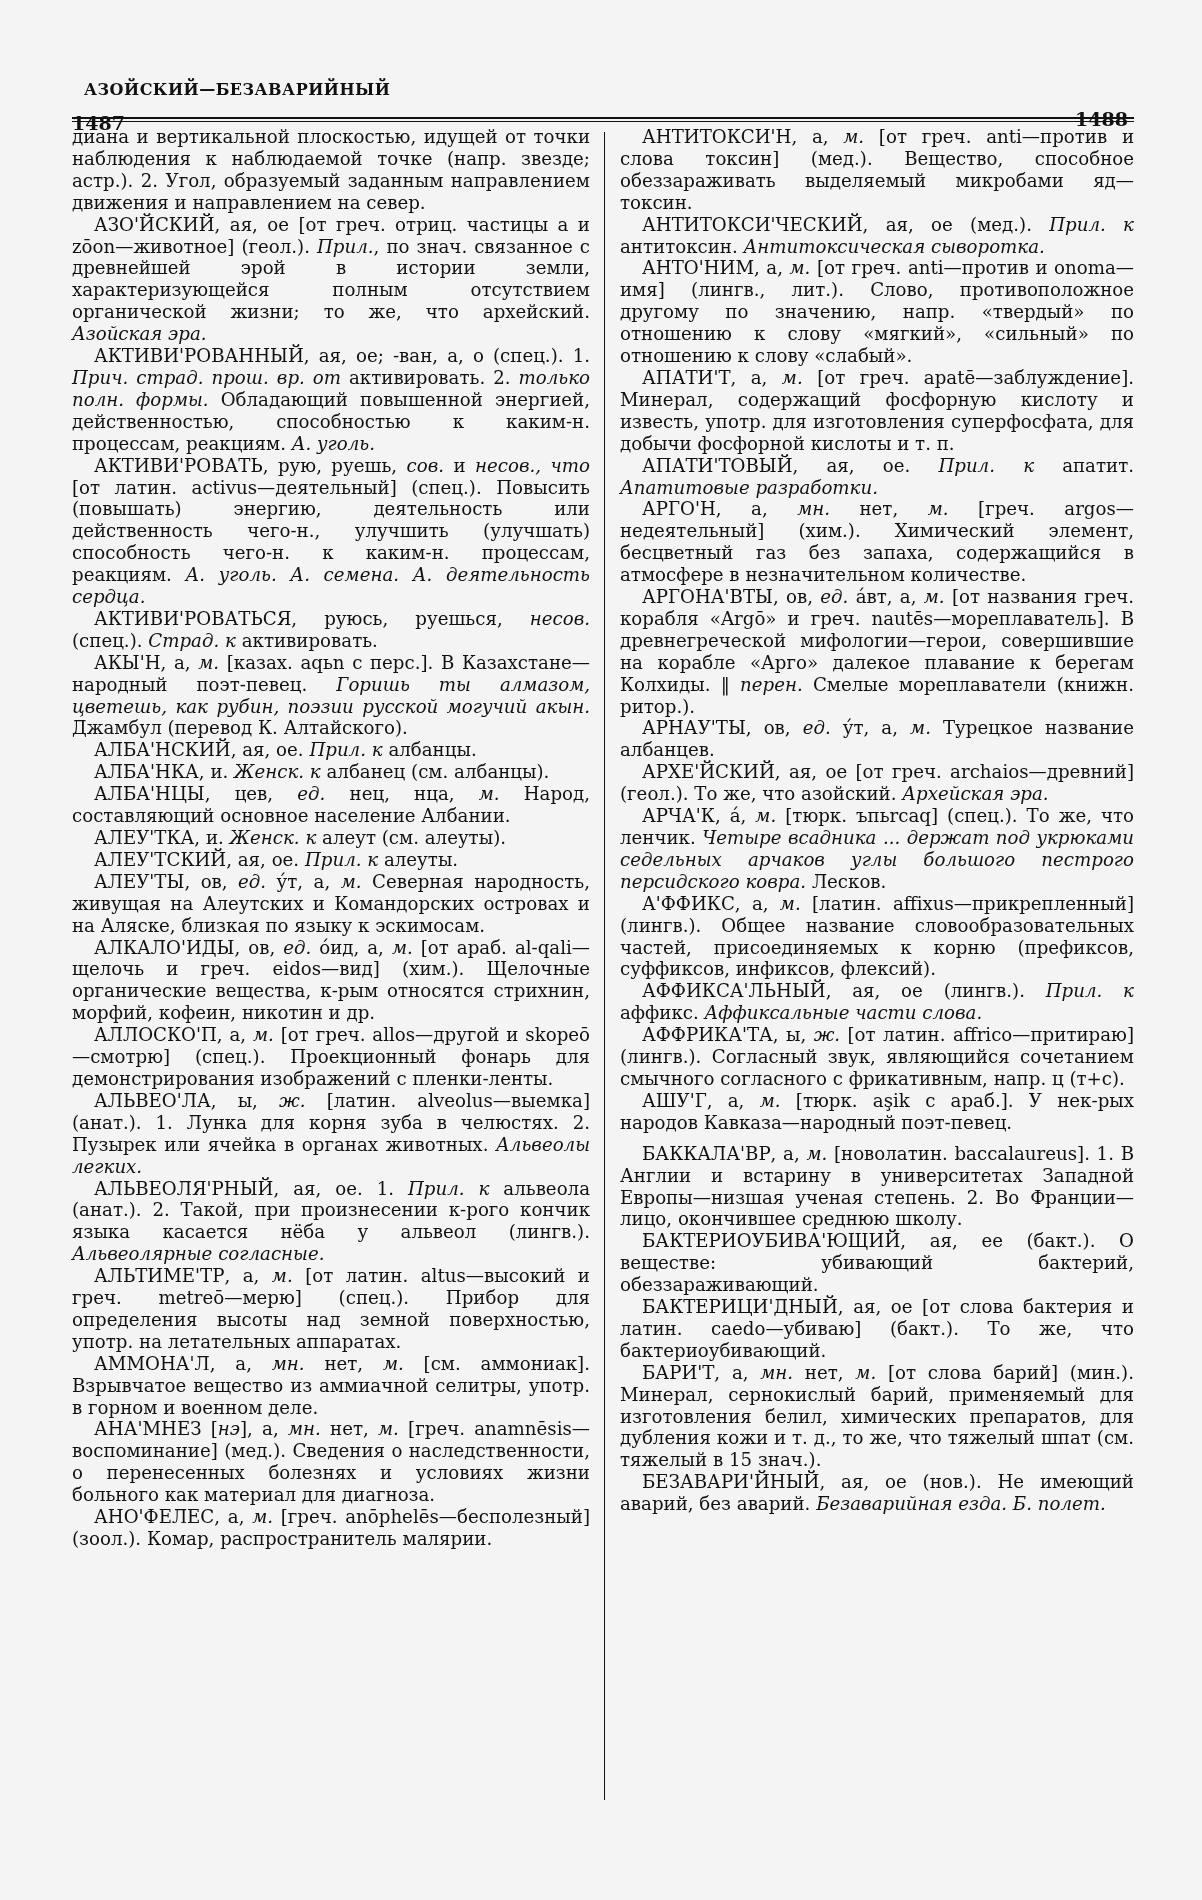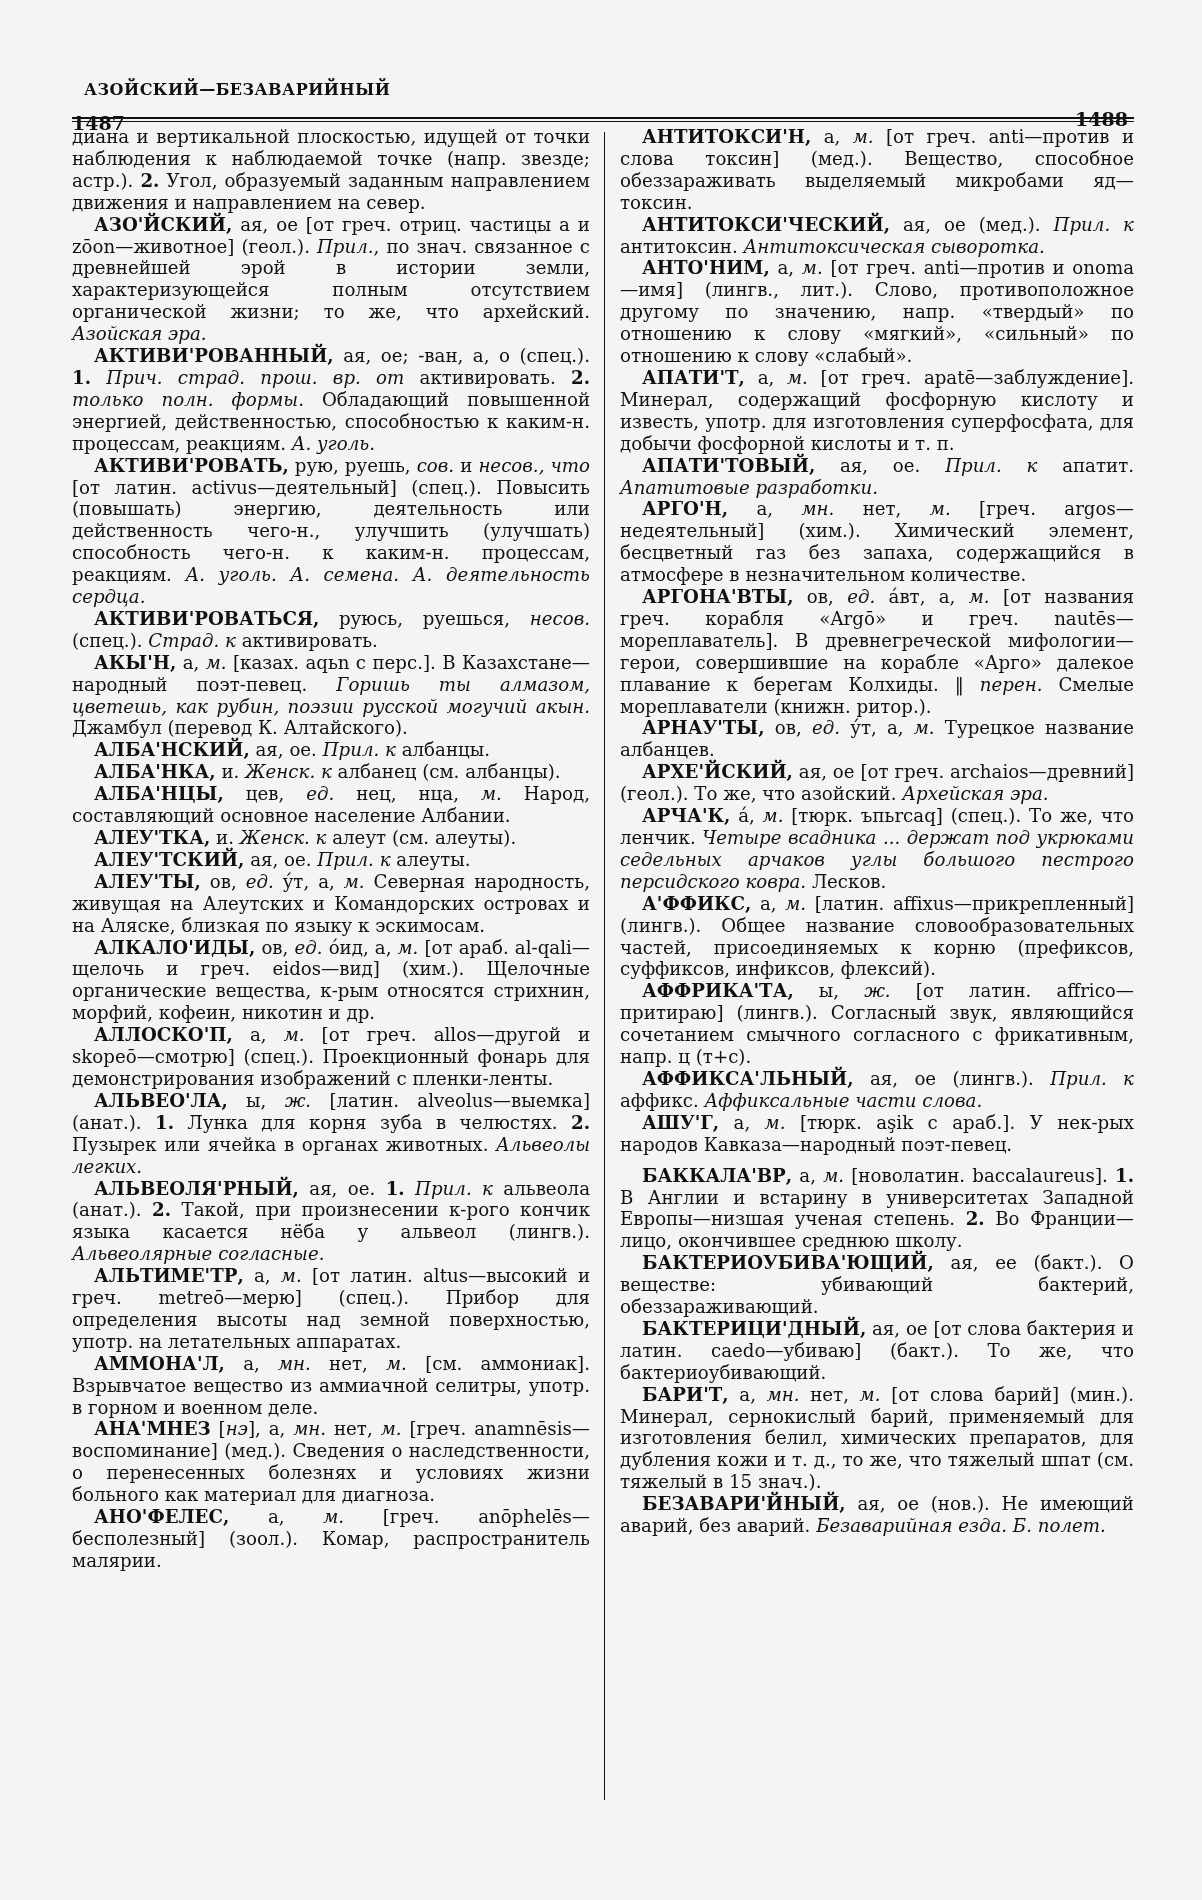--- a/index.html
+++ b/index.html
@@ -20,21 +20,21 @@
     border-top: 1px solid #111; }
   .col { position: absolute; top: 126px; font-size: 18.2px; line-height: 21.9px;
     text-align: justify; hyphens: manual; }
   .col.left { left: 72px; width: 518px; }
   .col.right { left: 620px; width: 514px; }
   .vrule { position: absolute; left: 604px; top: 132px; height: 1668px; width: 0;
     border-left: 1.5px solid #111; }
   .entry { text-indent: 22px; margin: 0; }
   .entry.cont { text-indent: 0; }
   .entry.gap { margin-top: 9px; }
-  .b { font-weight: bold; }
+  .b { font-weight: normal; }
   .i { font-style: italic; }
 </style>
 </head>
 <body>
 
 <div class="header">
   <span class="pnum left">1487</span>
   <span class="running">АЗОЙСКИЙ—БЕЗАВАРИЙНЫЙ</span>
   <span class="pnum right">1488</span>
 </div>
@@ -69,21 +69,21 @@
     <p class="entry"><span class="b">АНТИТОКСИ'ЧЕСКИЙ,</span><span class=""> ая, ое (мед.). </span><span class="i">Прил. к</span><span class=""> антитоксин. </span><span class="i">Антитоксическая сыворотка.</span></p>
     <p class="entry"><span class="b">АНТО'НИМ,</span><span class=""> а, </span><span class="i">м.</span><span class=""> [от греч. anti—против и onoma—имя] (лингв., лит.). Слово, противоположное другому по значению, напр. «твердый» по отношению к слову «мягкий», «сильный» по отношению к слову «слабый».</span></p>
     <p class="entry"><span class="b">АПАТИ'Т,</span><span class=""> а, </span><span class="i">м.</span><span class=""> [от греч. apatē—заблуждение]. Минерал, содержащий фосфорную кислоту и известь, употр. для изготовления суперфосфата, для добычи фосфорной кислоты и т. п.</span></p>
     <p class="entry"><span class="b">АПАТИ'ТОВЫЙ,</span><span class=""> ая, ое. </span><span class="i">Прил. к</span><span class=""> апатит. </span><span class="i">Апатитовые разработки.</span></p>
     <p class="entry"><span class="b">АРГО'Н,</span><span class=""> а, </span><span class="i">мн.</span><span class=""> нет, </span><span class="i">м.</span><span class=""> [греч. argos—недеятельный] (хим.). Химический элемент, бесцветный газ без запаха, содержащийся в атмосфере в незначительном количестве.</span></p>
     <p class="entry"><span class="b">АРГОНА'ВТЫ,</span><span class=""> ов, </span><span class="i">ед.</span><span class=""> а́вт, а, </span><span class="i">м.</span><span class=""> [от названия греч. корабля «Argō» и греч. nautēs—мореплаватель]. В древнегреческой мифологии—герои, совершившие на корабле «Арго» далекое плавание к берегам Колхиды. ‖ </span><span class="i">перен.</span><span class=""> Смелые мореплаватели (книжн. ритор.).</span></p>
     <p class="entry"><span class="b">АРНАУ'ТЫ,</span><span class=""> ов, </span><span class="i">ед.</span><span class=""> у́т, а, </span><span class="i">м.</span><span class=""> Турецкое название албанцев.</span></p>
     <p class="entry"><span class="b">АРХЕ'ЙСКИЙ,</span><span class=""> ая, ое [от греч. archaios—древний] (геол.). То же, что азойский. </span><span class="i">Архейская эра.</span></p>
     <p class="entry"><span class="b">АРЧА'К,</span><span class=""> а́, </span><span class="i">м.</span><span class=""> [тюрк. ъпьrcaq] (спец.). То же, что ленчик. </span><span class="i">Четыре всадника ... держат под укрюками седельных арчаков углы большого пестрого персидского ковра.</span><span class=""> Лесков.</span></p>
     <p class="entry"><span class="b">А'ФФИКС,</span><span class=""> а, </span><span class="i">м.</span><span class=""> [латин. affixus—прикрепленный] (лингв.). Общее название словообразовательных частей, присоединяемых к корню (префиксов, суффиксов, инфиксов, флексий).</span></p>
+    <p class="entry"><span class="b">АФФИКСА'ЛЬНЫЙ,</span><span class=""> ая, ое (лингв.). </span><span class="i">Прил. к</span><span class=""> аффикс. </span><span class="i">Аффиксальные части слова.</span></p>
     <p class="entry"><span class="b">АФФРИКА'ТА,</span><span class=""> ы, </span><span class="i">ж.</span><span class=""> [от латин. affrico—притираю] (лингв.). Согласный звук, являющийся сочетанием смычного согласного с фрикативным, напр. ц (т+с).</span></p>
-    <p class="entry"><span class="b">АФФИКСА'ЛЬНЫЙ,</span><span class=""> ая, ое (лингв.). </span><span class="i">Прил. к</span><span class=""> аффикс. </span><span class="i">Аффиксальные части слова.</span></p>
     <p class="entry"><span class="b">АШУ'Г,</span><span class=""> а, </span><span class="i">м.</span><span class=""> [тюрк. aşik с араб.]. У нек-рых народов Кавказа—народный поэт-певец.</span></p>
     <p class="entry gap"><span class="b">БАККАЛА'ВР,</span><span class=""> а, </span><span class="i">м.</span><span class=""> [новолатин. baccalaureus]. </span><span class="b">1.</span><span class=""> В Англии и встарину в университетах Западной Европы—низшая ученая степень. </span><span class="b">2.</span><span class=""> Во Франции—лицо, окончившее среднюю школу.</span></p>
     <p class="entry"><span class="b">БАКТЕРИОУБИВА'ЮЩИЙ,</span><span class=""> ая, ее (бакт.). О веществе: убивающий бактерий, обеззараживающий.</span></p>
     <p class="entry"><span class="b">БАКТЕРИЦИ'ДНЫЙ,</span><span class=""> ая, ое [от слова бактерия и латин. caedo—убиваю] (бакт.). То же, что бактериоубивающий.</span></p>
     <p class="entry"><span class="b">БАРИ'Т,</span><span class=""> а, </span><span class="i">мн.</span><span class=""> нет, </span><span class="i">м.</span><span class=""> [от слова барий] (мин.). Минерал, сернокислый барий, применяемый для изготовления белил, химических препаратов, для дубления кожи и т. д., то же, что тяжелый шпат (см. тяжелый в 15 знач.).</span></p>
     <p class="entry"><span class="b">БЕЗАВАРИ'ЙНЫЙ,</span><span class=""> ая, ое (нов.). Не имеющий аварий, без аварий. </span><span class="i">Безаварийная езда. Б. полет.</span></p>
   </div>
 
 </body></html>

